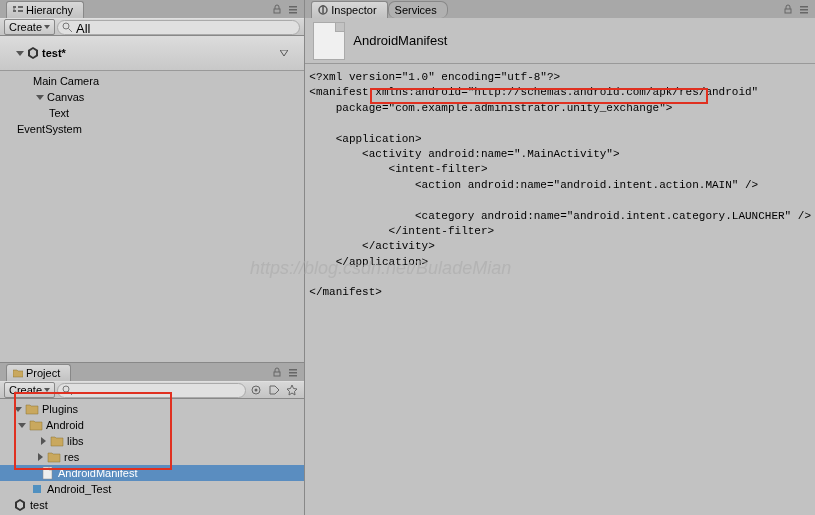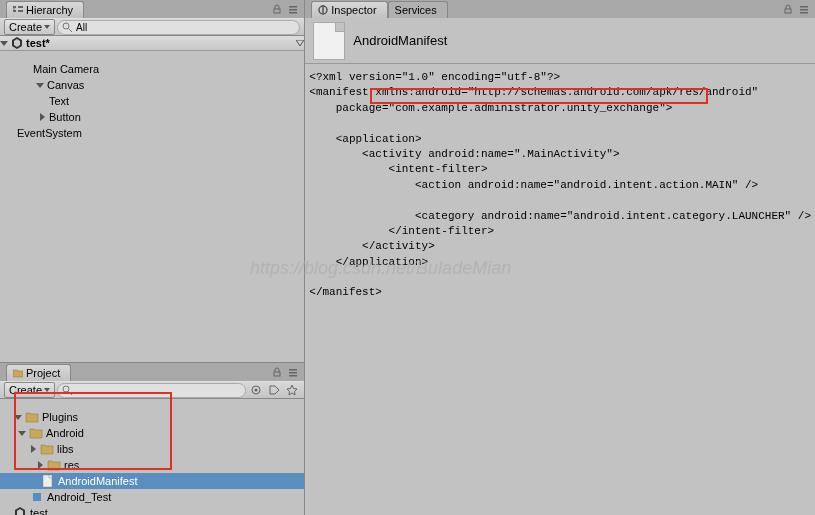--- a/index.html
+++ b/index.html
@@ -2,38 +2,38 @@
 <html><head>
   <meta charset="utf-8">
   <style>
     * { margin: 0; padding: 0; box-sizing: border-box; font-family: Arial, sans-serif; font-size: 11px; }
     body { background: #c2c2c2; width: 815px; height: 515px; overflow: hidden; display: flex; }
     .left-col { width: 360px; display: flex; flex-direction: column; border-right: 1px solid #888; }
     .right-col { flex: 1; display: flex; flex-direction: column; }
     
     .panel-tab-bar { height: 18px; background: #a8a8a8; display: flex; align-items: flex-end; padding-left: 6px; position: relative; }
     .panel-tab { background: linear-gradient(#d8d8d8, #c2c2c2); border: 1px solid #888; border-bottom: none; border-radius: 3px 3px 0 0; padding: 2px 10px 2px 6px; display: flex; align-items: center; gap: 3px; cursor: pointer; }
-    .panel-tab.inactive { background: #b0b0b0; }
+    .panel-tab.inactive { background: #b0b0b0; border-radius: 7px; }
     .panel-tab svg, .panel-tab .icon { width: 10px; height: 10px; }
     .tab-corner { position: absolute; right: 4px; top: 3px; display: flex; gap: 2px; }
     .tab-corner-btn { width: 14px; height: 12px; cursor: pointer; display: flex; align-items: center; justify-content: center; }
     
     .toolbar-row { height: 18px; background: linear-gradient(#d8d8d8,#c4c4c4); border-top: 1px solid #e0e0e0; border-bottom: 1px solid #888; display: flex; align-items: center; padding: 0 4px; gap: 2px; }
     .create-btn { background: linear-gradient(#e4e4e4,#c8c8c8); border: 1px solid #888; border-radius: 2px; padding: 1px 4px; display: flex; align-items: center; gap: 2px; cursor: pointer; font-size: 10px; }
     .search-field { flex: 1; height: 15px; background: #e0e0e0; border: 1px solid #aaa; border-radius: 8px; padding: 0 6px 0 18px; position: relative; }
     .search-field .mag { position: absolute; left: 4px; top: 1px; }
-    .search-field input { border: none; background: none; outline: none; width: 100%; font-size: 10px; }
+    .search-field input { border: none; background: none; outline: none; width: 100%; font-size: 13px; }
     .tool-icon { width: 16px; height: 15px; display: flex; align-items: center; justify-content: center; cursor: pointer; }
     
-    .title-bar { height: 15px; background: linear-gradient(#dcdcdc,#c8c8c8); border-bottom: 1px solid #999; display: flex; align-items: center; padding: 0 0; text-align: right; }
+    .title-bar { height: 35px; background: linear-gradient(#dcdcdc,#c8c8c8); border-bottom: 1px solid #999; display: flex; align-items: center; padding: 0 16px; text-align: right; }
     .foldout { width: 0; height: 0; border-left: 4px solid transparent; border-right: 4px solid transparent; border-top: 5px solid #555; margin-right: 3px; cursor: pointer; }
     .foldout.right { border-top: 4px solid transparent; border-bottom: 4px solid transparent; border-left: 5px solid #555; border-right: none; margin-right: 4px; }
     .unity-icon { width: 12px; height: 12px; margin-right: 3px; }
     
-    .tree-content { flex: 1; background: #c2c2c2; overflow: auto; padding-top: 2px; margin-top: 8px; }
+    .tree-content { flex: 1; background: #c2c2c2; overflow: auto; padding-top: 2px; }
     .tree-row { height: 16px; display: flex; align-items: center; padding-left: 8px; cursor: pointer; }
     .tree-row.selected { background: #5a8dc0; color: white; }
     .tree-row .foldout { flex-shrink: 0; }
     .tree-row .spacer { width: 9px; flex-shrink: 0; }
     .tree-row .item-icon { width: 14px; height: 14px; margin-right: 3px; flex-shrink: 0; }
     
     .hierarchy-panel { flex: 1; display: flex; flex-direction: column; min-height: 0; }
     .project-panel { height: 153px; display: flex; flex-direction: column; border-top: 1px solid #888; }
     
     .red-box { border: 2px solid #e03020; position: absolute; pointer-events: none; }
@@ -116,24 +116,20 @@
           <span>Main Camera</span>
         </div>
       <div class="tree-row" style="padding-left:36px">
           <div class="foldout"></div>
           <span>Canvas</span>
         </div>
       <div class="tree-row" style="padding-left:40px">
           <span class="spacer"></span>
           <span>Text</span>
         </div>
-      <div class="tree-row" style="padding-left:40px">
-          <div class="foldout right"></div>
-          <span>Button</span>
-        </div>
       <div class="tree-row" style="">
           <span class="spacer"></span>
           <span>EventSystem</span>
         </div>
     </div>
   </div>
 
   <div class="project-panel">
     <div class="panel-tab-bar">
       <div class="panel-tab">
@@ -197,21 +193,21 @@
           </svg>
           <span>Plugins</span>
         </div>
       <div class="tree-row" style="padding-left:18px">
           <div class="foldout"></div>
           <svg class="item-icon" viewBox="0 0 14 14">
             <path class="folder-icon" d="M1 3 L5 3 L6 4 L13 4 L13 12 L1 12 Z"></path>
           </svg>
           <span>Android</span>
         </div>
-      <div class="tree-row" style="padding-left:31px">
+      <div class="tree-row" style="padding-left:41px">
           <div class="foldout right"></div>
           <svg class="item-icon" viewBox="0 0 14 14">
             <path class="folder-icon" d="M1 3 L5 3 L6 4 L13 4 L13 12 L1 12 Z"></path>
           </svg>
           <span>libs</span>
         </div>
       <div class="tree-row" style="padding-left:38px">
           <div class="foldout right"></div>
           <svg class="item-icon" viewBox="0 0 14 14">
             <path class="folder-icon" d="M1 3 L5 3 L6 4 L13 4 L13 12 L1 12 Z"></path>

